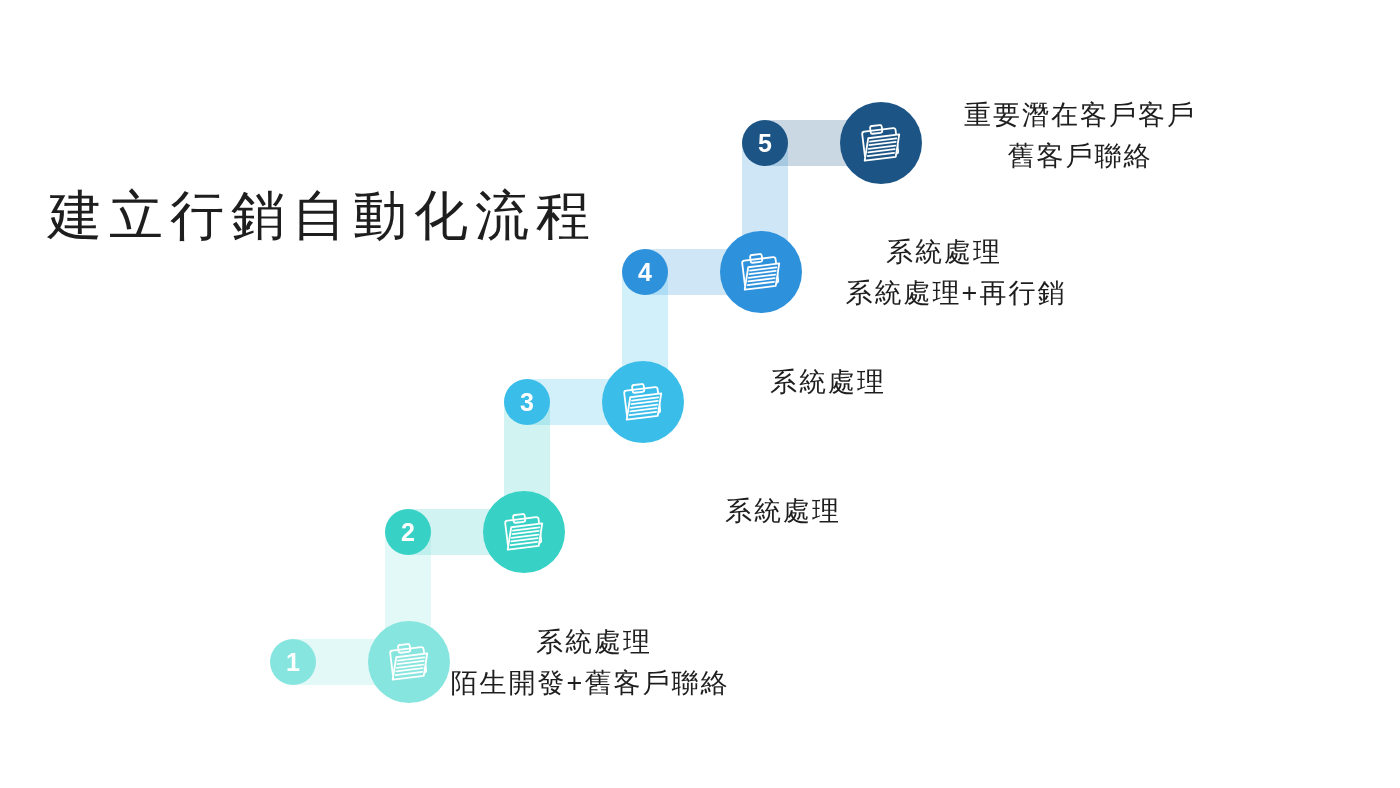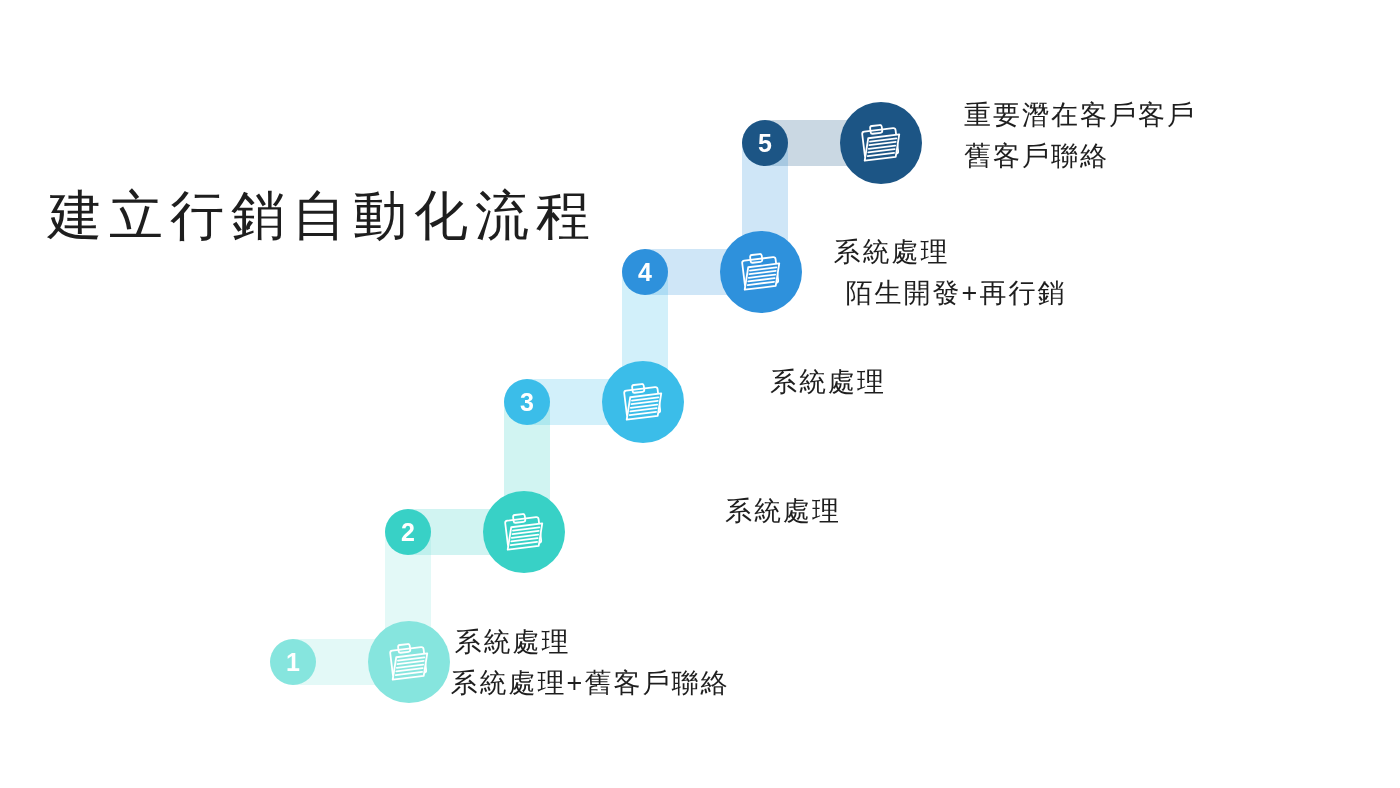--- a/index.html
+++ b/index.html
@@ -43,21 +43,21 @@
   .f1{left:368px;top:621px;background:var(--c1);color:var(--c1);}
   .f2{left:483px;top:491px;background:var(--c2);color:var(--c2);}
   .f3{left:602px;top:361px;background:var(--c3);color:var(--c3);}
   .f4{left:720px;top:231px;background:var(--c4);color:var(--c4);}
   .f5{left:840px;top:102px;background:var(--c5);color:var(--c5);}
   .folder svg{display:block;}
   .flap{fill:currentColor;}
   .tab{fill:currentColor;}
   
   .lbl{
-    position:absolute;transform:translateX(-50%);
+    position:absolute;transform:translateX(-50%);text-align:center;
     font-size:27px;line-height:41px;letter-spacing:2px;color:#1E1E1E;
     font-weight:500;white-space:nowrap;
   }
   .lbl1{left:590px;top:622px;}
   .lbl2{left:827px;top:491px;}
   .lbl3{left:840px;top:362px;}
   .lbl4{left:956px;top:232px;}
   .lbl5{left:1080px;top:95px;}
   .lbl .l1{display:block;}
   .lbl1 .l1{transform:translateX(4px);}
@@ -144,30 +144,30 @@
         <rect class="tab" x="21" y="9" width="15" height="10" rx="2.5"></rect>
         <rect x="10" y="15" width="43" height="33" rx="3"></rect>
         <path class="flap" d="M17 24 H57 L49 52 H9 Z"></path>
         <path d="M18.7 28.5 H52.7 M17.4 33 H51.4 M16.1 37.5 H50.1 M14.9 42 H48.9 M13.6 46.5 H47.6"></path>
       </g>
     </svg>
   </div>
 
   <div class="lbl lbl1">
     <span class="l1">系統處理</span>
-    <span class="l2">系統處理+舊客戶聯絡</span>
+    <span class="l2">陌生開發+舊客戶聯絡</span>
   </div>
   <div class="lbl lbl2">
     <span class="l1">系統處理</span>
   </div>
   <div class="lbl lbl3">
     <span class="l1">系統處理</span>
   </div>
   <div class="lbl lbl4">
     <span class="l1">系統處理</span>
-    <span class="l2">陌生開發+再行銷</span>
+    <span class="l2">系統處理+再行銷</span>
   </div>
   <div class="lbl lbl5">
     <span class="l1">重要潛在客戶客戶</span>
     <span class="l2">舊客戶聯絡</span>
   </div>
 
 </div>
 
 </body></html>

